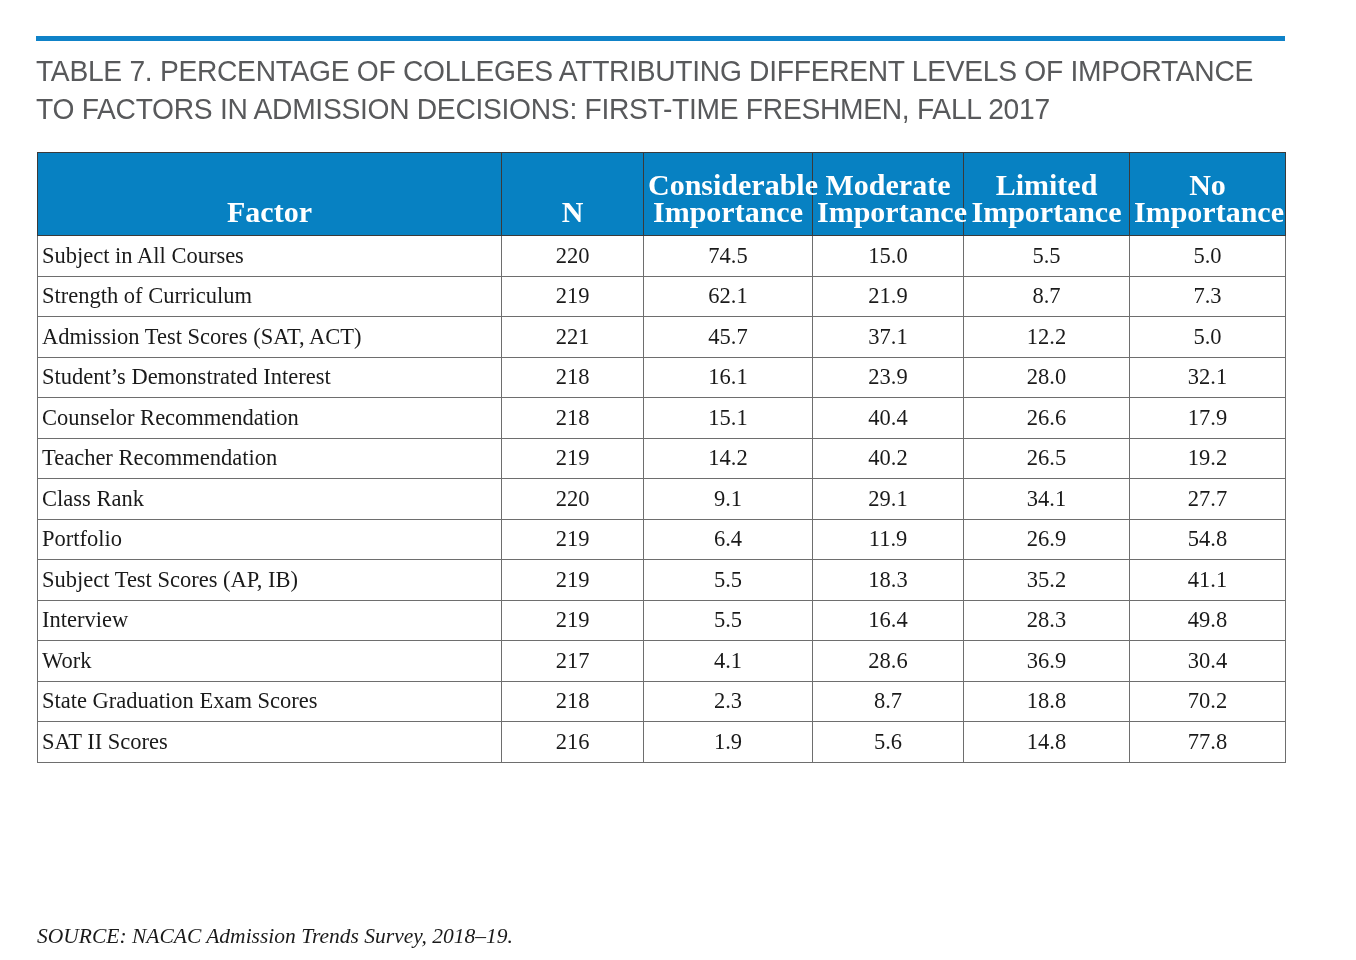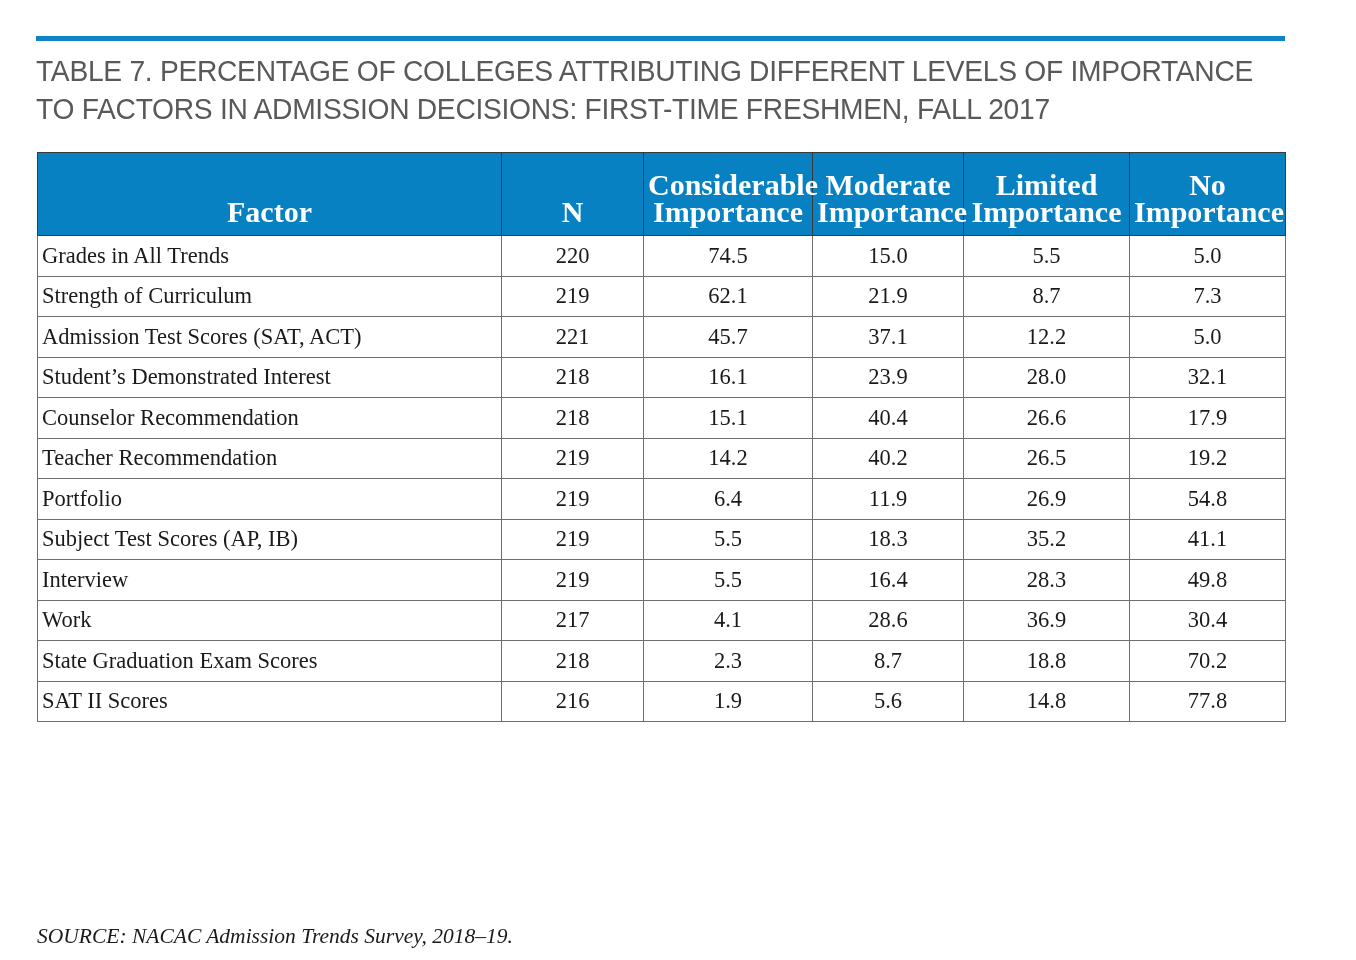--- a/index.html
+++ b/index.html
@@ -106,21 +106,21 @@
           <th>Factor</th>
           <th>N</th>
           <th>Considerable<br>Importance</th>
           <th>Moderate<br>Importance</th>
           <th>Limited<br>Importance</th>
           <th>No<br>Importance</th>
         </tr>
     </thead>
     <tbody id="table-body">
         <tr>
-          <td class="factor">Grades in All Trends</td>
+          <td class="factor">Subject in All Courses</td>
           <td class="num">220</td>
           <td class="num">74.5</td>
           <td class="num">15.0</td>
           <td class="num">5.5</td>
           <td class="num">5.0</td>
         </tr>
         <tr>
           <td class="factor">Strength of Curriculum</td>
           <td class="num">219</td>
           <td class="num">62.1</td>
@@ -154,20 +154,28 @@
         </tr>
         <tr>
           <td class="factor">Teacher Recommendation</td>
           <td class="num">219</td>
           <td class="num">14.2</td>
           <td class="num">40.2</td>
           <td class="num">26.5</td>
           <td class="num">19.2</td>
         </tr>
         <tr>
+          <td class="factor">Class Rank</td>
+          <td class="num">220</td>
+          <td class="num">9.1</td>
+          <td class="num">29.1</td>
+          <td class="num">34.1</td>
+          <td class="num">27.7</td>
+        </tr>
+        <tr>
           <td class="factor">Portfolio</td>
           <td class="num">219</td>
           <td class="num">6.4</td>
           <td class="num">11.9</td>
           <td class="num">26.9</td>
           <td class="num">54.8</td>
         </tr>
         <tr>
           <td class="factor">Subject Test Scores (AP, IB)</td>
           <td class="num">219</td>

